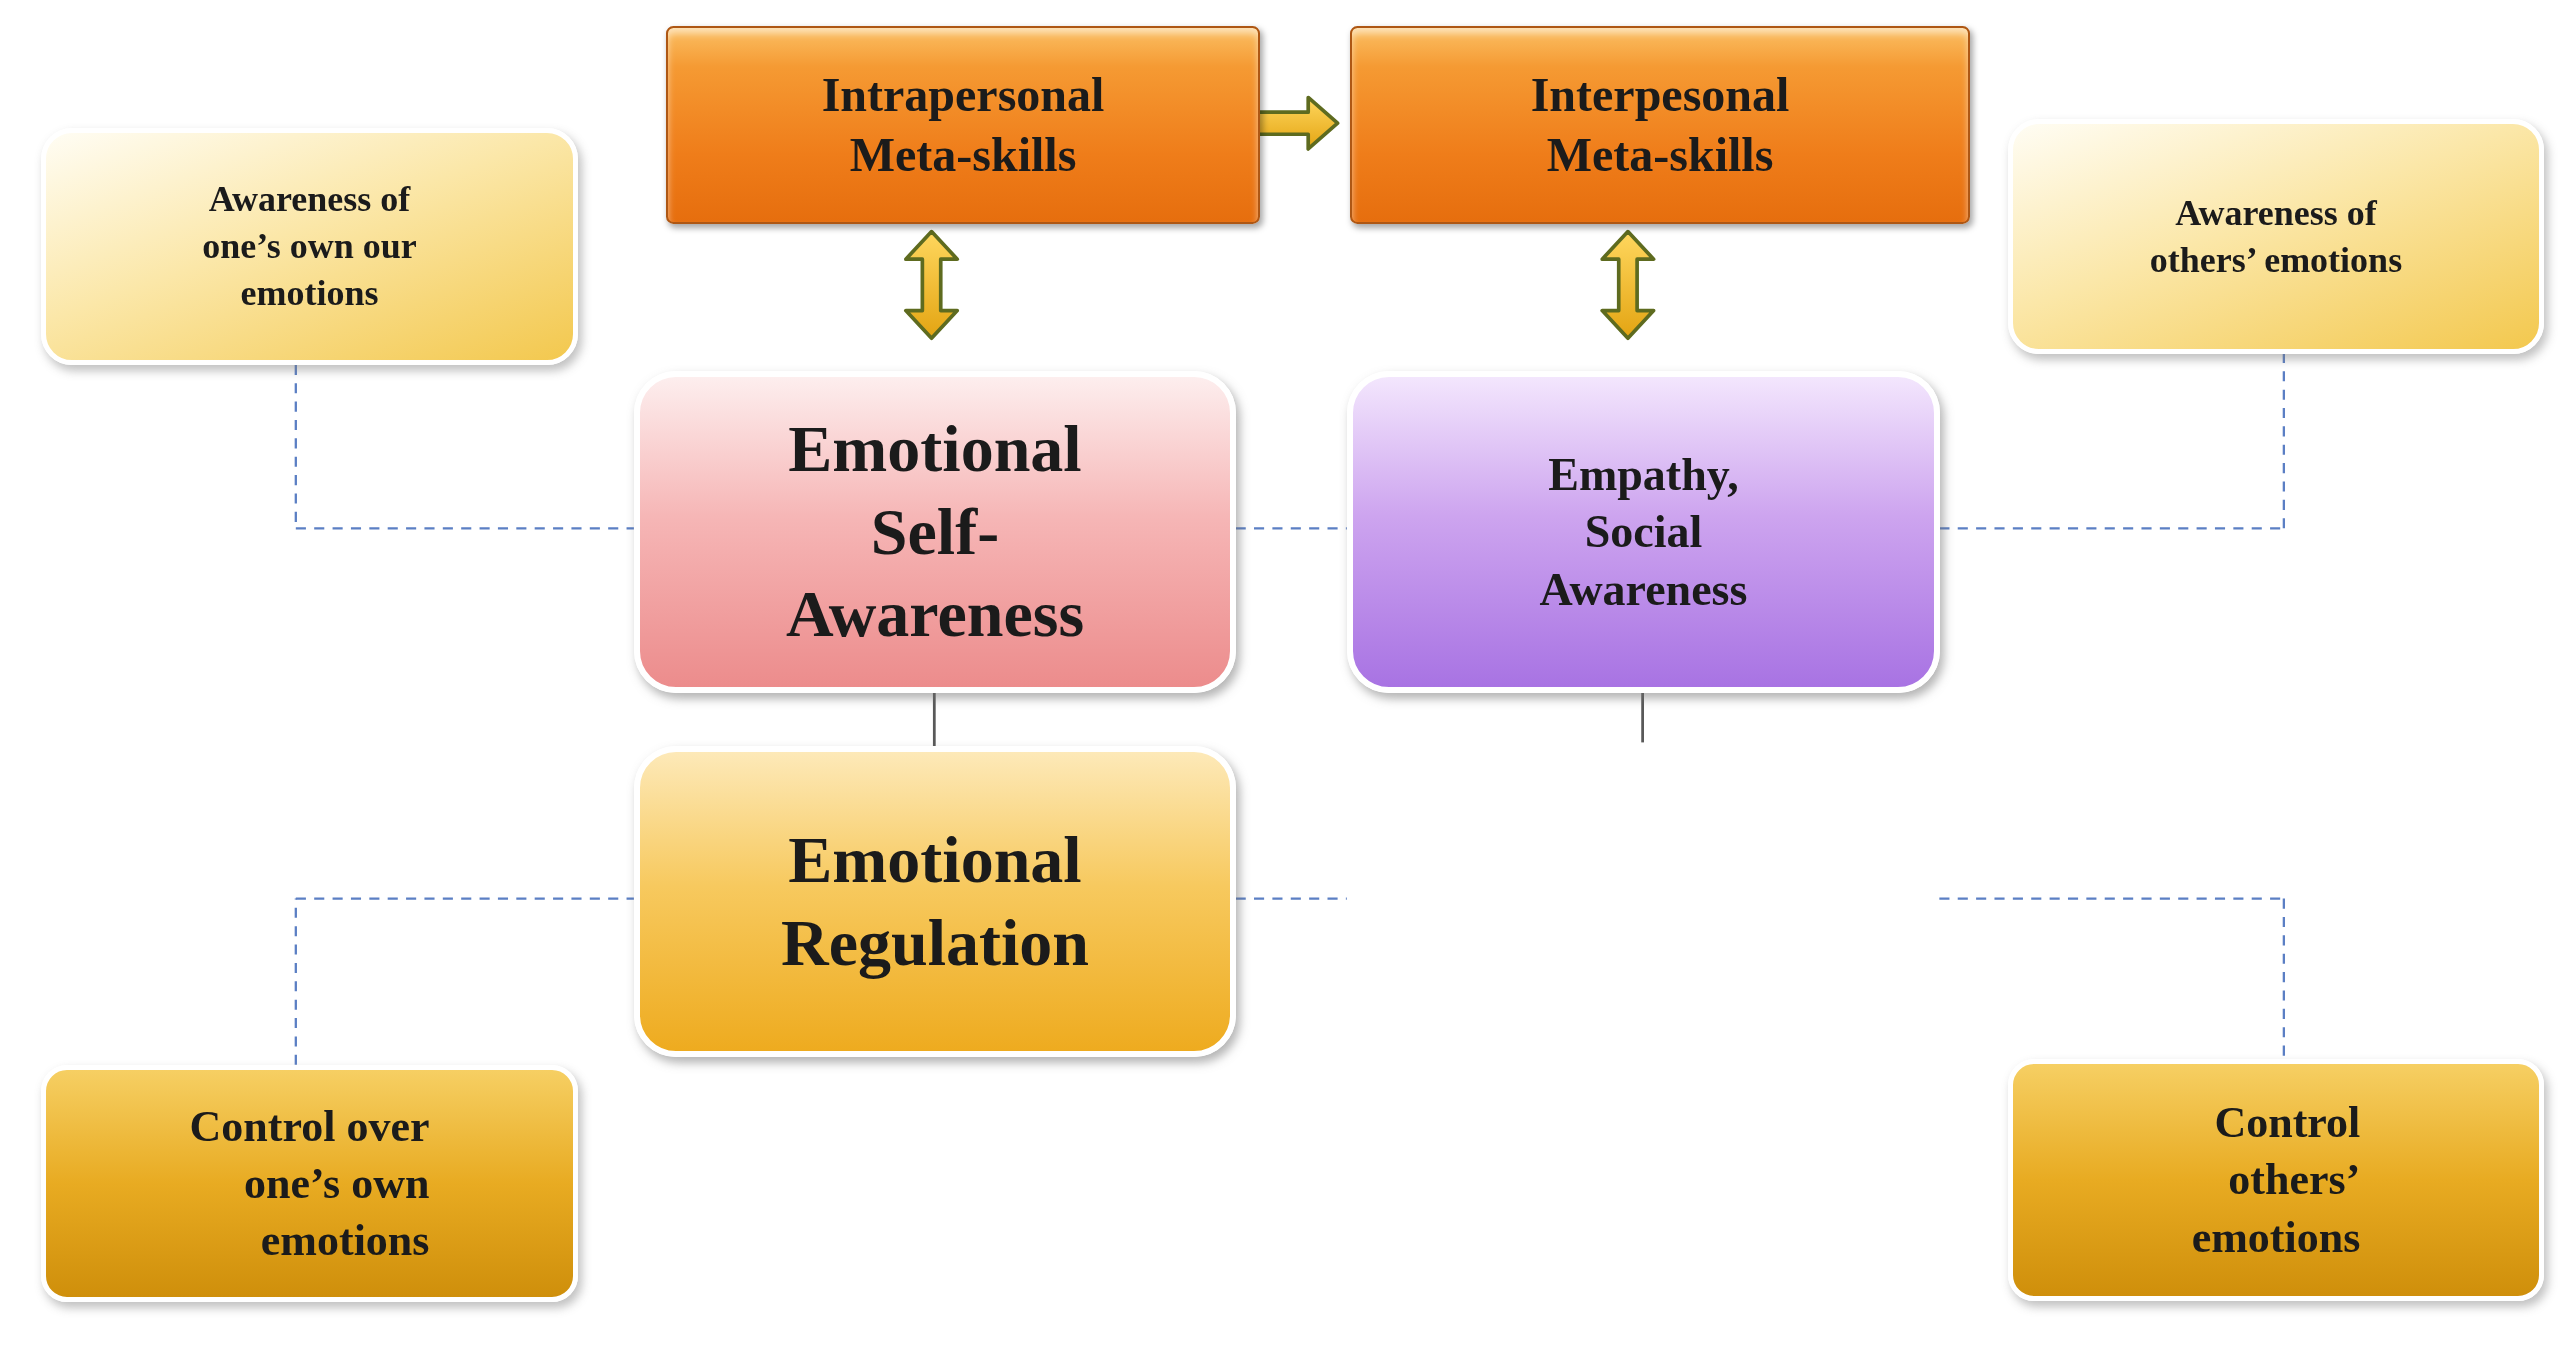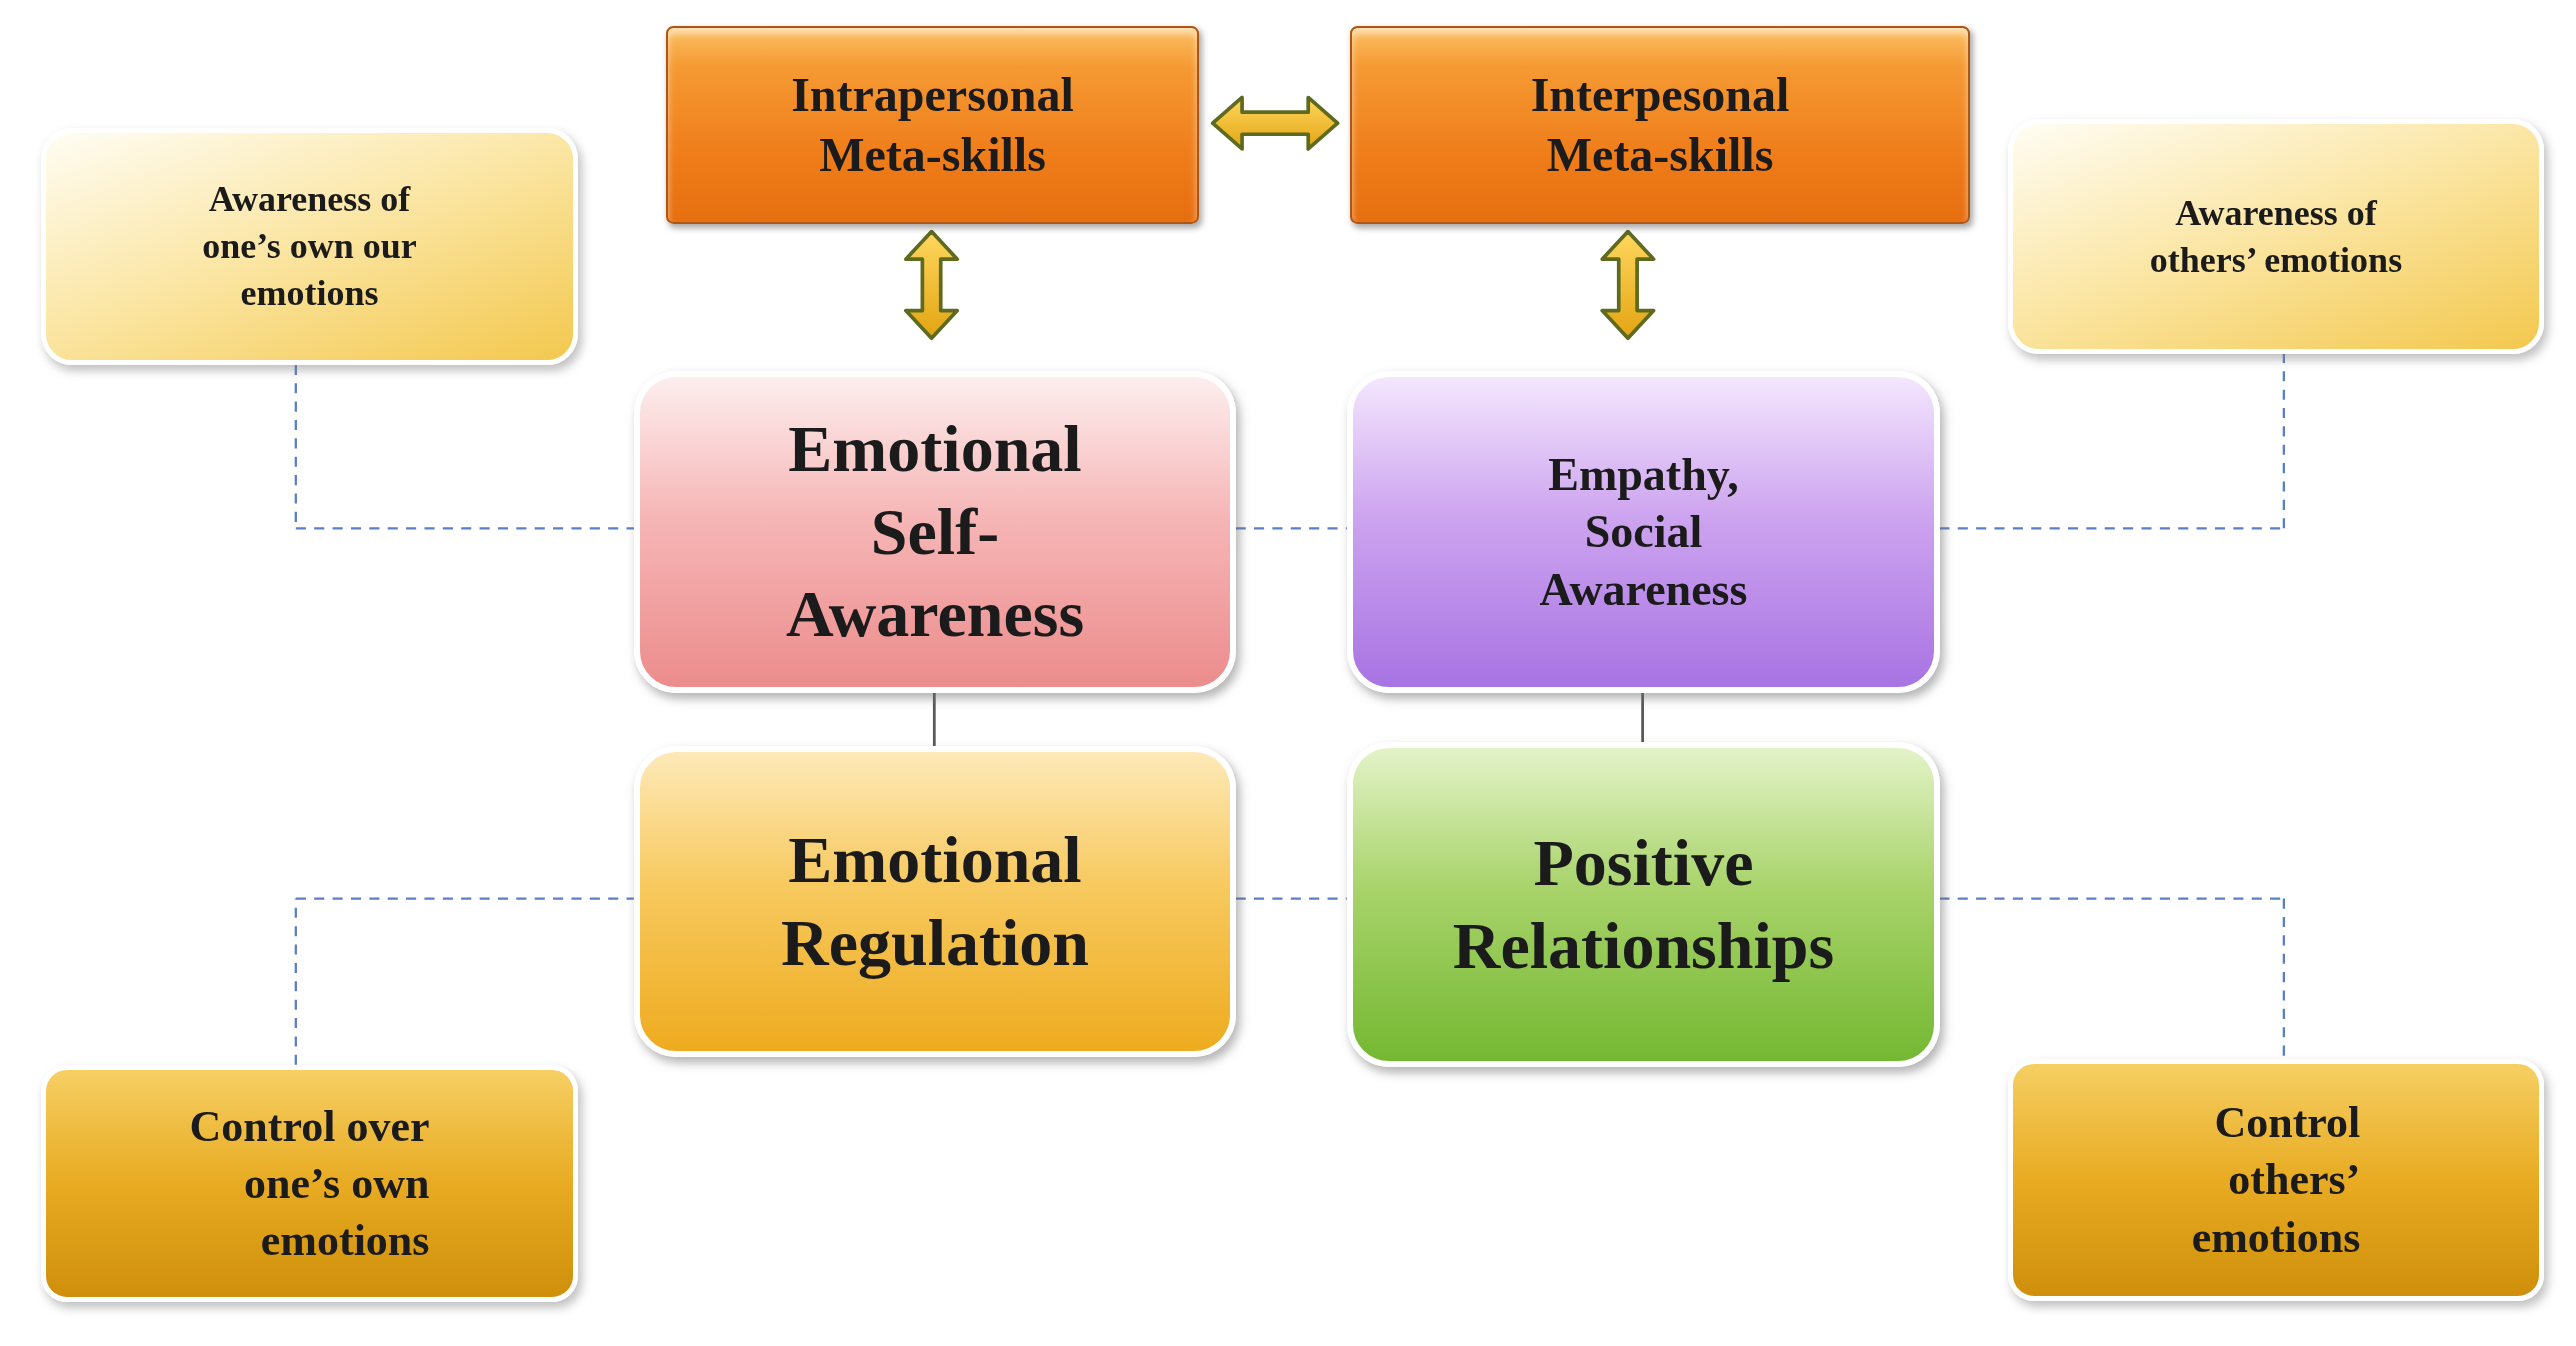--- a/index.html
+++ b/index.html
@@ -107,21 +107,21 @@
       <line x1="1788" y1="754" x2="1788" y2="808"></line>
     </g>
 
     <g fill="url(#arrowGold)" stroke="#5E6B1F" stroke-width="4" stroke-linejoin="round">
       <polygon points="1320,134 1352,106 1352,122 1424,122 1424,106 1456,134 1424,162 1424,146 1352,146 1352,162"></polygon>
       <polygon points="1014,252 1042,282 1024,282 1024,338 1042,338 1014,368 986,338 1004,338 1004,282 986,282"></polygon>
       <polygon points="1772,252 1800,282 1782,282 1782,338 1800,338 1772,368 1744,338 1762,338 1762,282 1744,282"></polygon>
     </g>
   </svg>
 
-  <div class="node box-orange" style="left:666px; top:26px; width:533px; height:198px;align-items:center;">
+  <div class="node box-orange" style="left:666px; top:26px; width:594px; height:198px;align-items:center;">
     <span class="lbl">Intrapersonal
 Meta-skills</span>
   </div>
   <div class="node box-orange" style="left:1350px; top:26px; width:620px; height:198px;">
     <span class="lbl">Interpesonal
 Meta-skills</span>
   </div>
 
   <div class="node box-sidelight" style="left:41px; top:128px; width:537px; height:237px;">
     <span class="lbl">Awareness of
@@ -140,24 +140,20 @@
   </div>
   <div class="node rounded box-purple" style="left:1347px; top:371px; width:593px; height:322px;">
     <span class="lbl">Empathy,
 Social
 Awareness</span>
   </div>
   <div class="node rounded box-gold" style="left:634px; top:746px; width:602px; height:311px;">
     <span class="lbl">Emotional
 Regulation</span>
   </div>
-  <div class="node rounded box-green" style="left:1347px; top:742px; width:593px; height:325px;">
-    <span class="lbl">Positive
-Relationships</span>
-  </div>
 
   <div class="node box-sidedark" style="left:41px; top:1065px; width:537px; height:237px;">
     <span class="lbl">Control over
 one’s own
 emotions</span>
   </div>
   <div class="node box-sidedark" style="left:2008px; top:1059px; width:536px; height:242px;">
     <span class="lbl">Control
 others’
 emotions</span>

